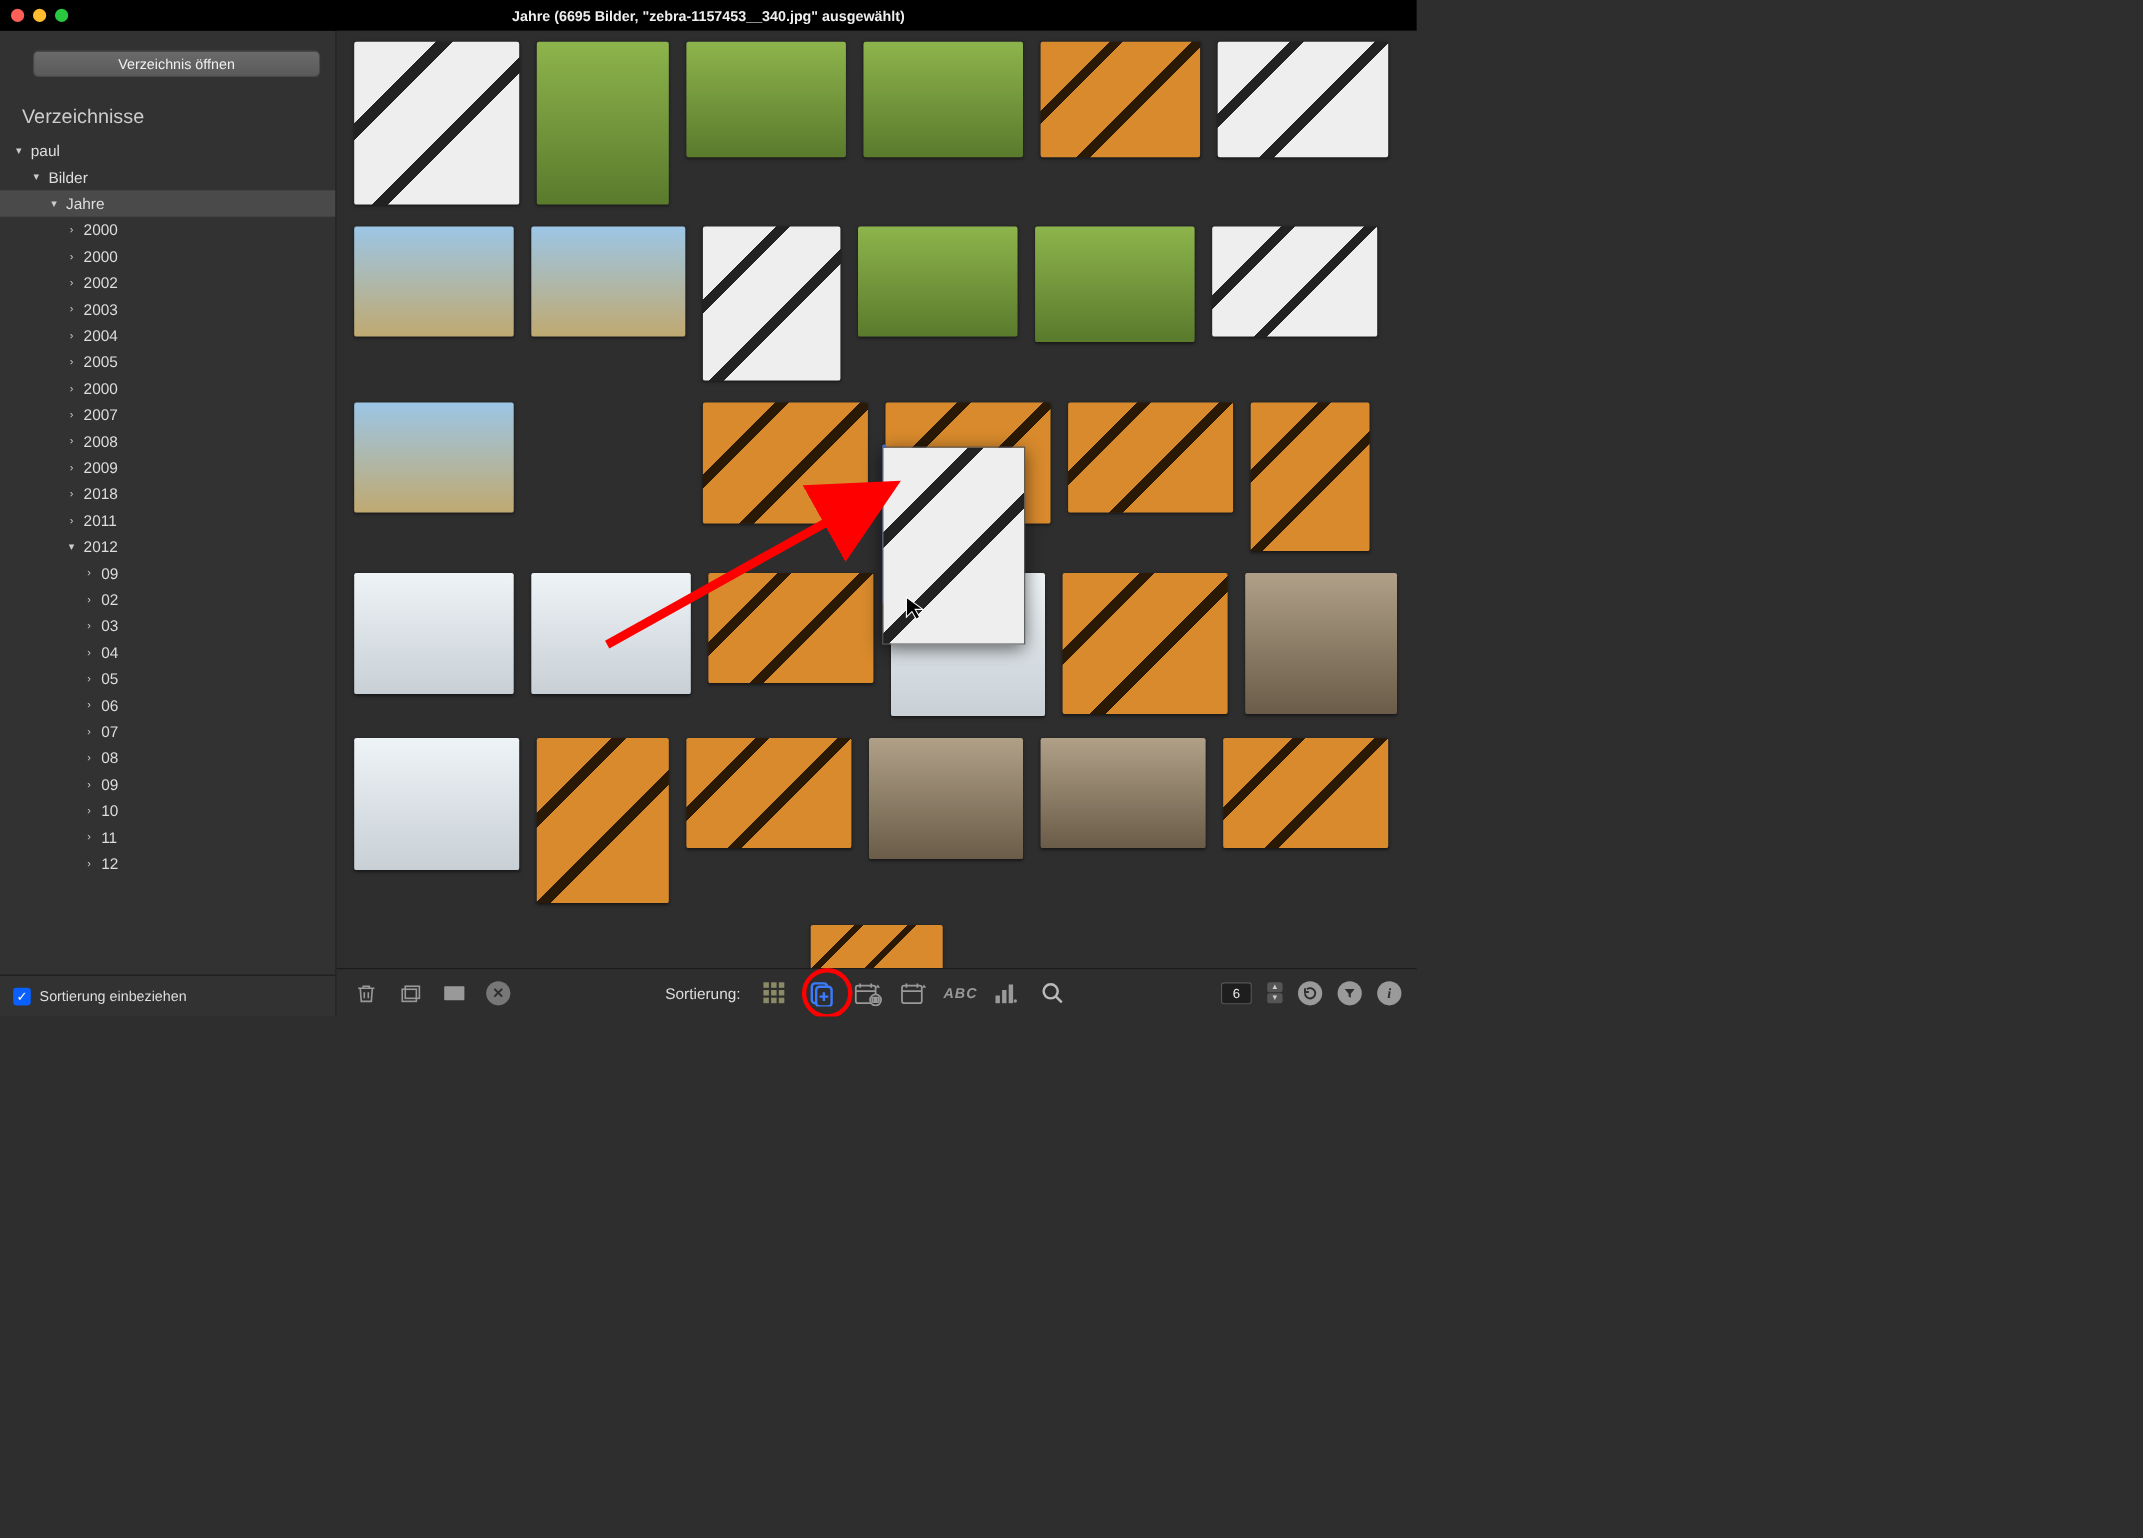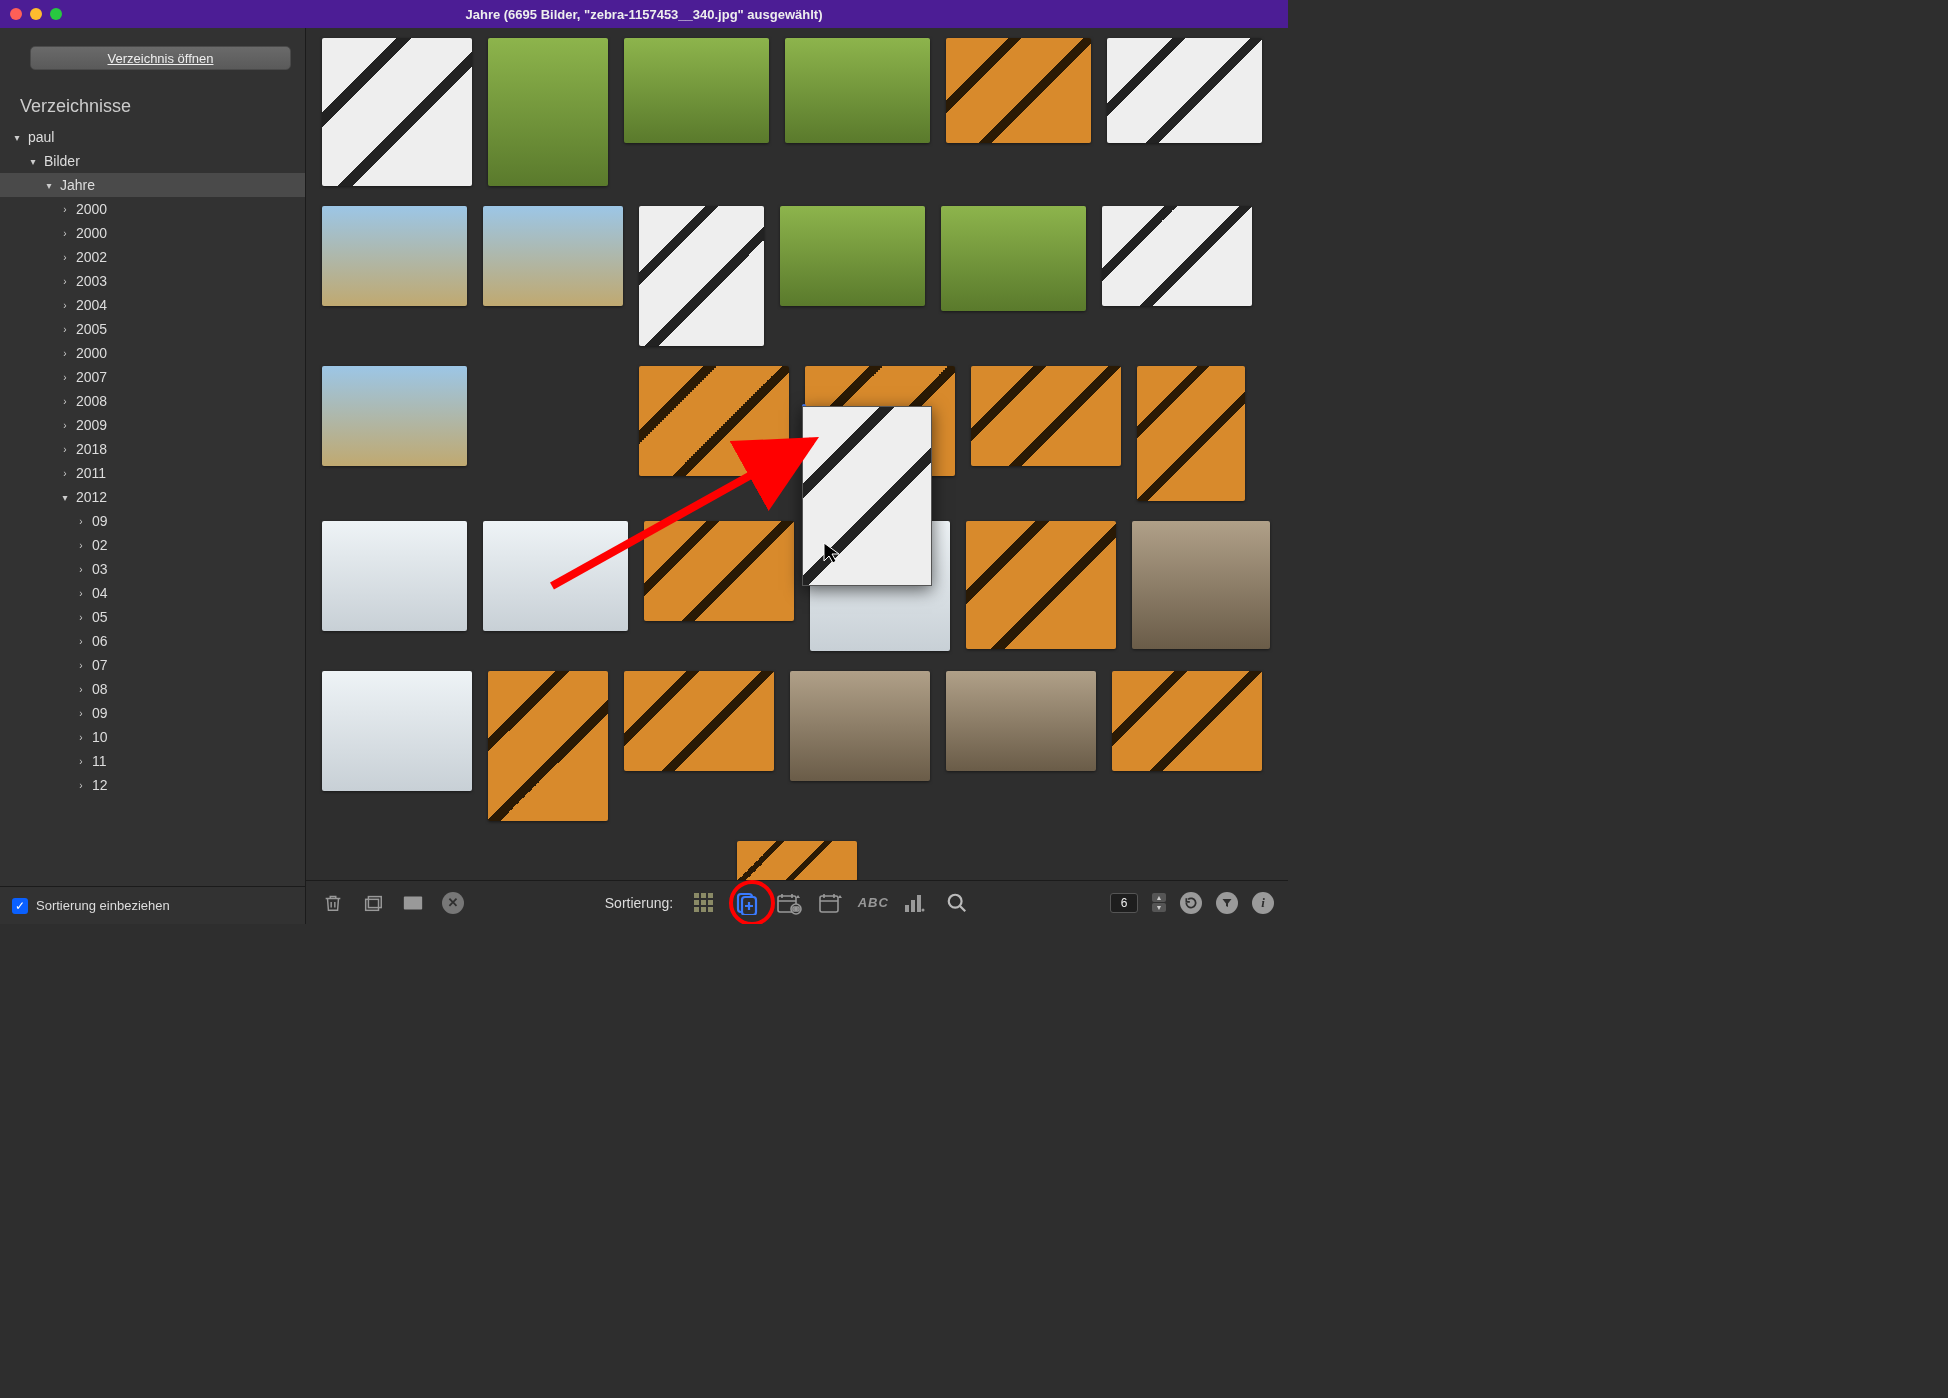--- a/index.html
+++ b/index.html
@@ -9,21 +9,21 @@
     color:#ddd;
     font-size:13px;
     width:1288px;
     height:924px;
     overflow:hidden;
     user-select:none;
   }
   
   .titlebar {
     height:28px;
-    background:#4c1d95;
+    background:#000000;
     display:flex; align-items:center;
     padding:0 10px;
     position:relative;
   }
   .traffic { display:flex; gap:8px; }
   .traffic .dot { width:12px; height:12px; border-radius:50%; }
   .dot.red{background:#ff5f57;} .dot.yellow{background:#febc2e;} .dot.green{background:#28c840;}
   .titlebar .title { position:absolute; left:0; right:0; text-align:center; font-size:13px; font-weight:600; color:#eee; pointer-events:none;}
   
   .main { display:flex; height:calc(100% - 28px); }
@@ -33,21 +33,20 @@
   }
   .open-btn {
     margin:18px 14px 8px 30px;
     height:24px;
     background:linear-gradient(#6a6a6a,#5a5a5a);
     border:1px solid #4a4a4a;
     border-radius:5px;
     color:#eee; font-size:13px;
     display:flex; align-items:center; justify-content:center;
     cursor:pointer;
-    text-decoration:underline;
   }
   .section-label { padding:18px 0 8px 20px; font-size:18px; color:#ccc; }
   .tree { flex:1; overflow:auto; font-size:14px; }
   .tree-row {
     height:24px; display:flex; align-items:center;
     padding-left:10px; cursor:pointer; white-space:nowrap;
   }
   .tree-row.selected { background:#4a4a4a; }
   .tree-row .disc {
     width:14px; text-align:center; font-size:10px; color:#ccc; margin-right:4px;

